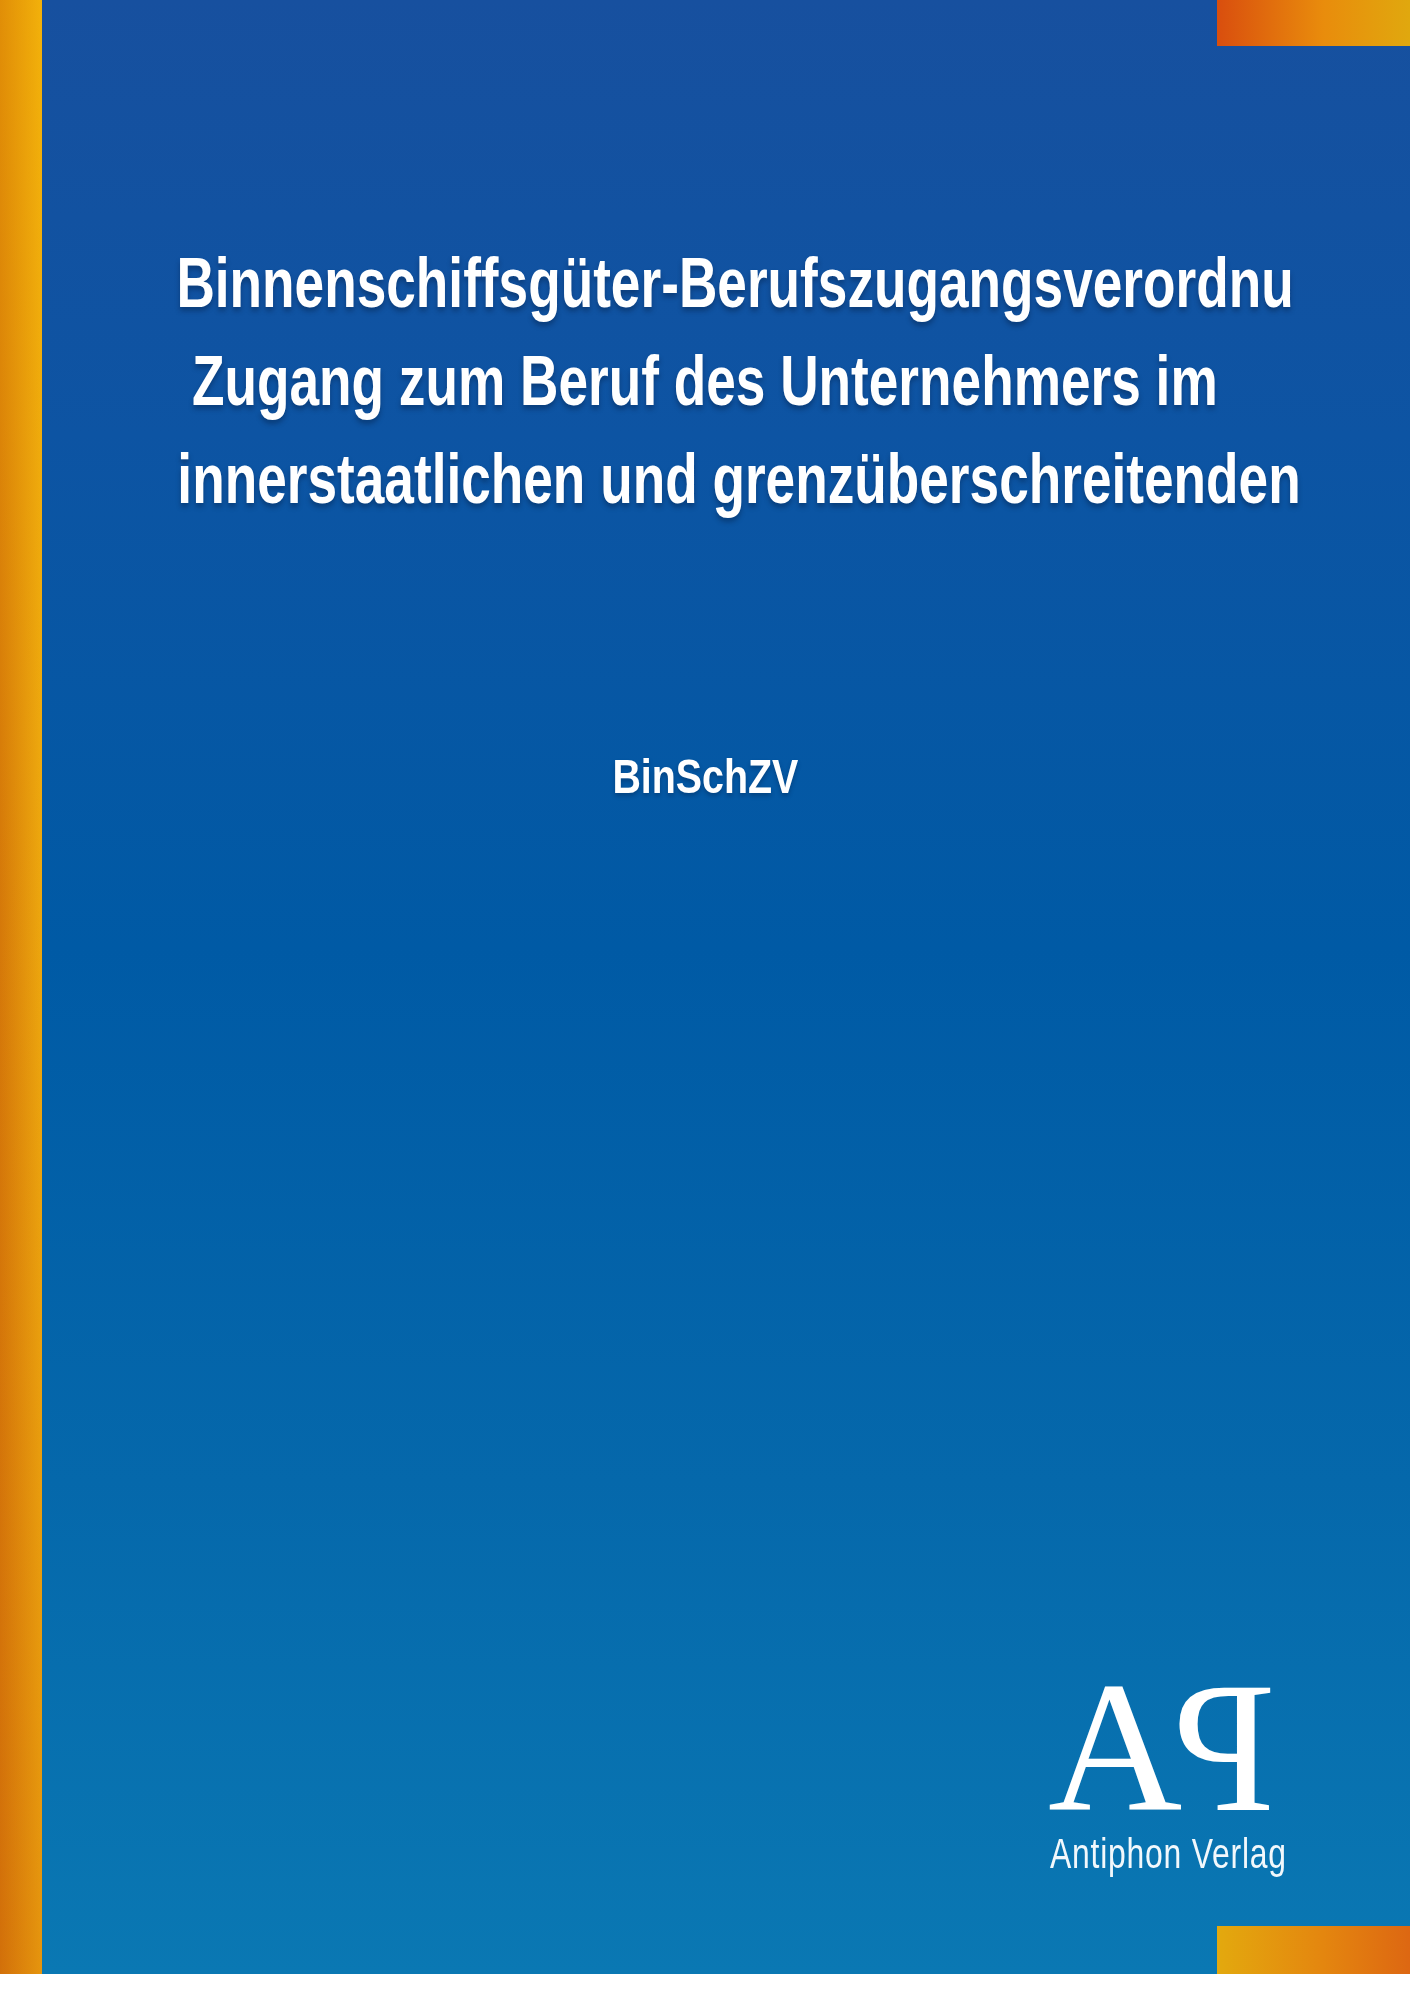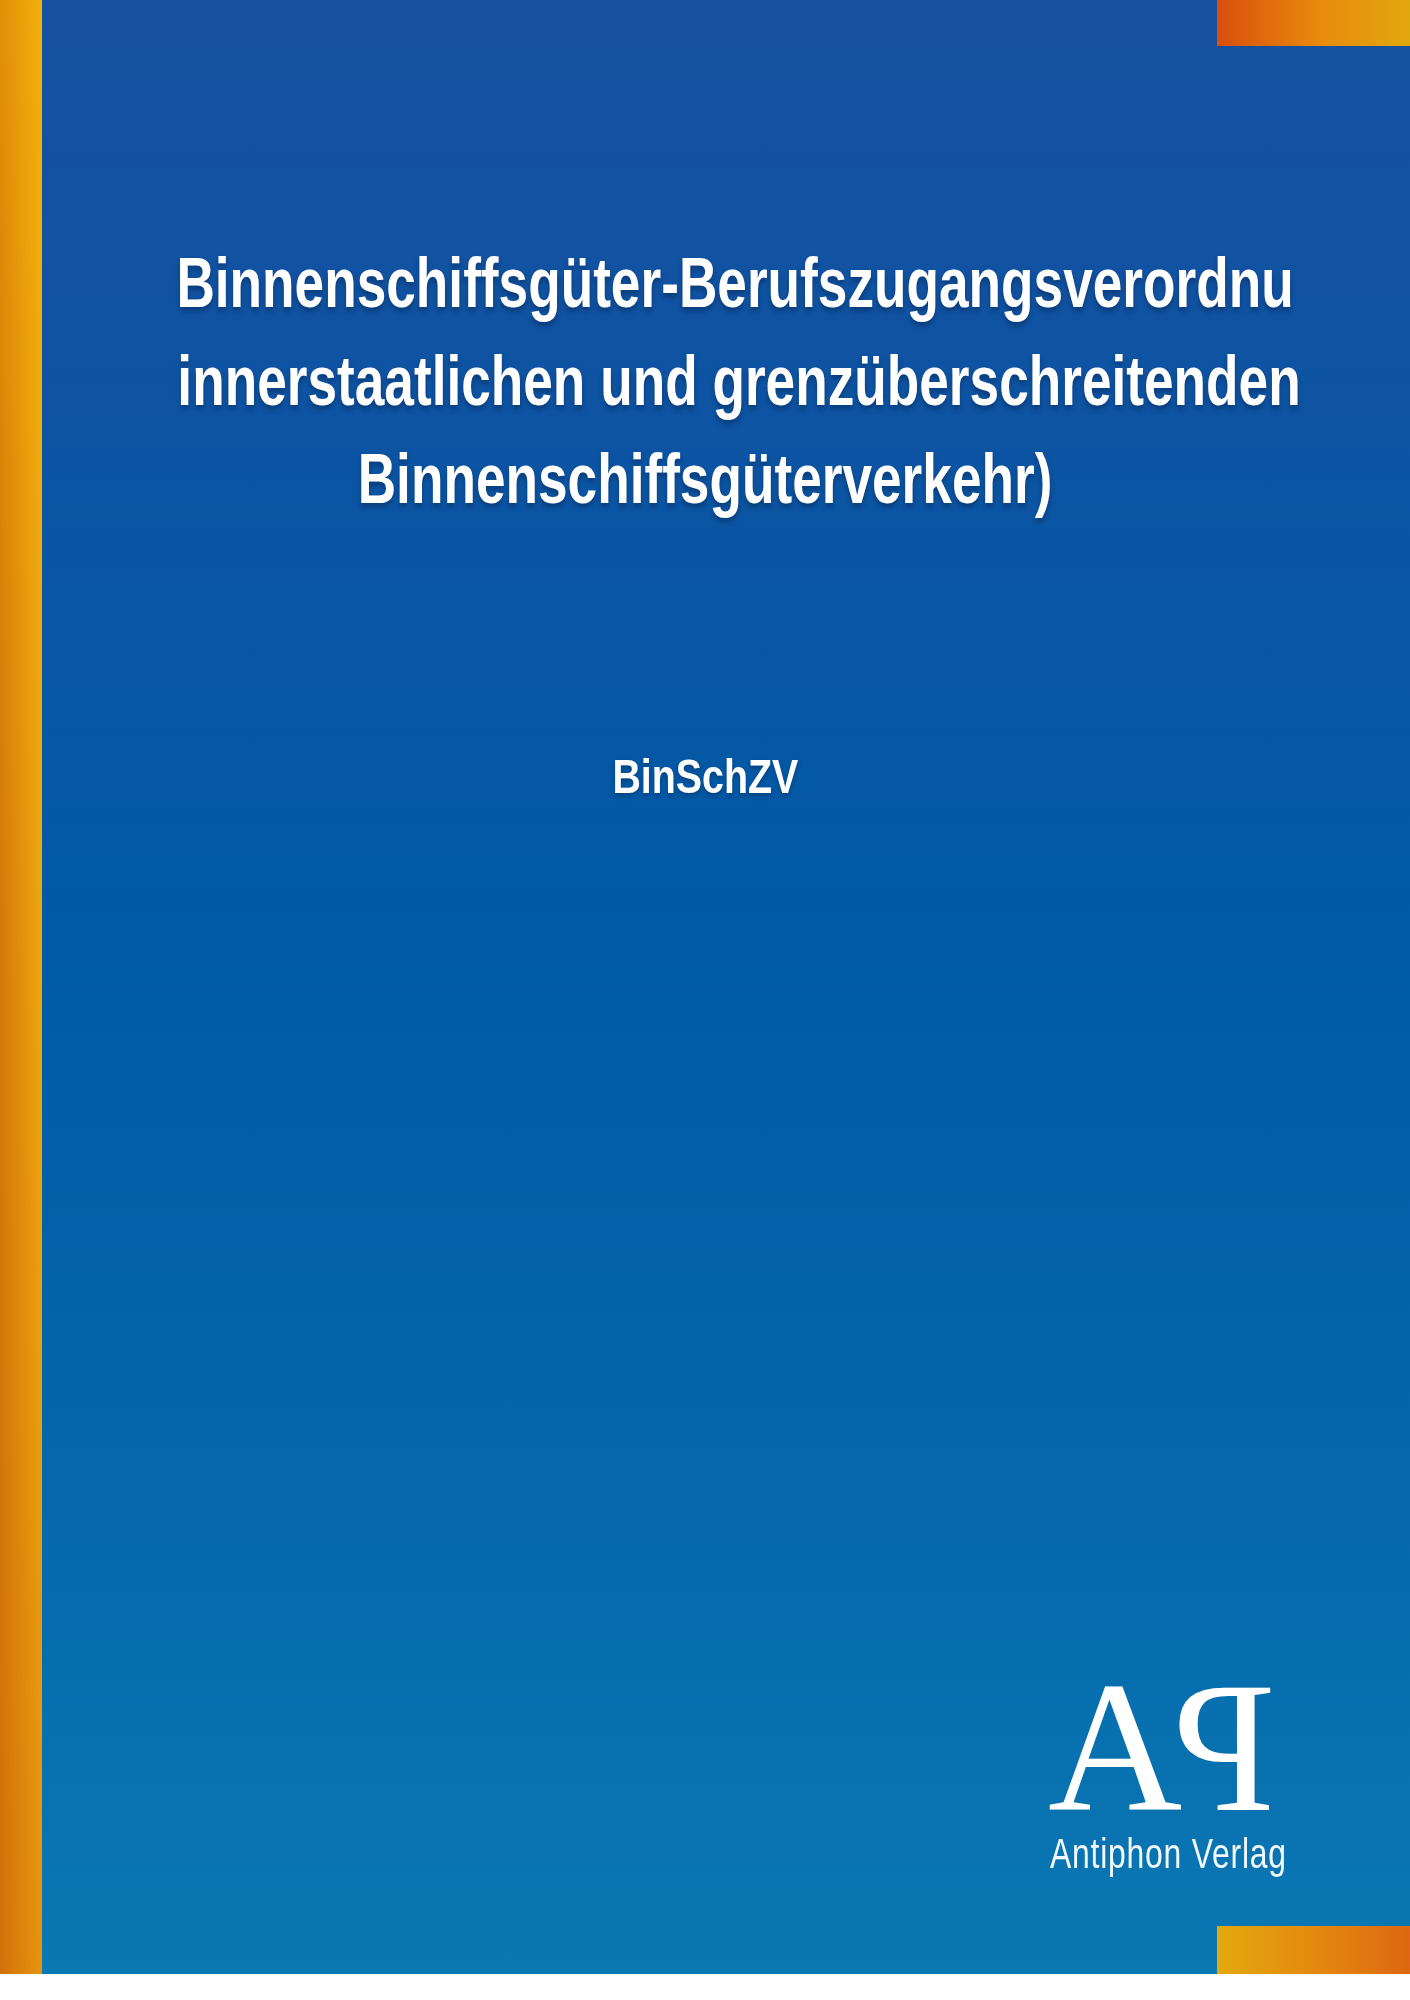--- a/index.html
+++ b/index.html
@@ -118,24 +118,24 @@
 
   <div class="stripe-left"></div>
   <div class="bar-top-right"></div>
   <div class="bar-bottom-right"></div>
 
   <div class="title-block">
     <div class="title-line">
       <span>Binnenschiffsgüter-Berufszugangsverordnu</span>
     </div>
     <div class="title-line">
-      <span>innerstaatlichen und grenzüberschreitenden</span>
+      <span>Zugang zum Beruf des Unternehmers im</span>
     </div>
     <div class="title-line">
-      <span>Binnenschiffsgüterverkehr)</span>
+      <span>innerstaatlichen und grenzüberschreitenden</span>
     </div>
   </div>
 
   <div class="subtitle">
     <span>BinSchZV</span>
   </div>
 
   <div class="logo-block">
     <span>A</span><span class="logo-letter-flipped">P</span>
   </div>

